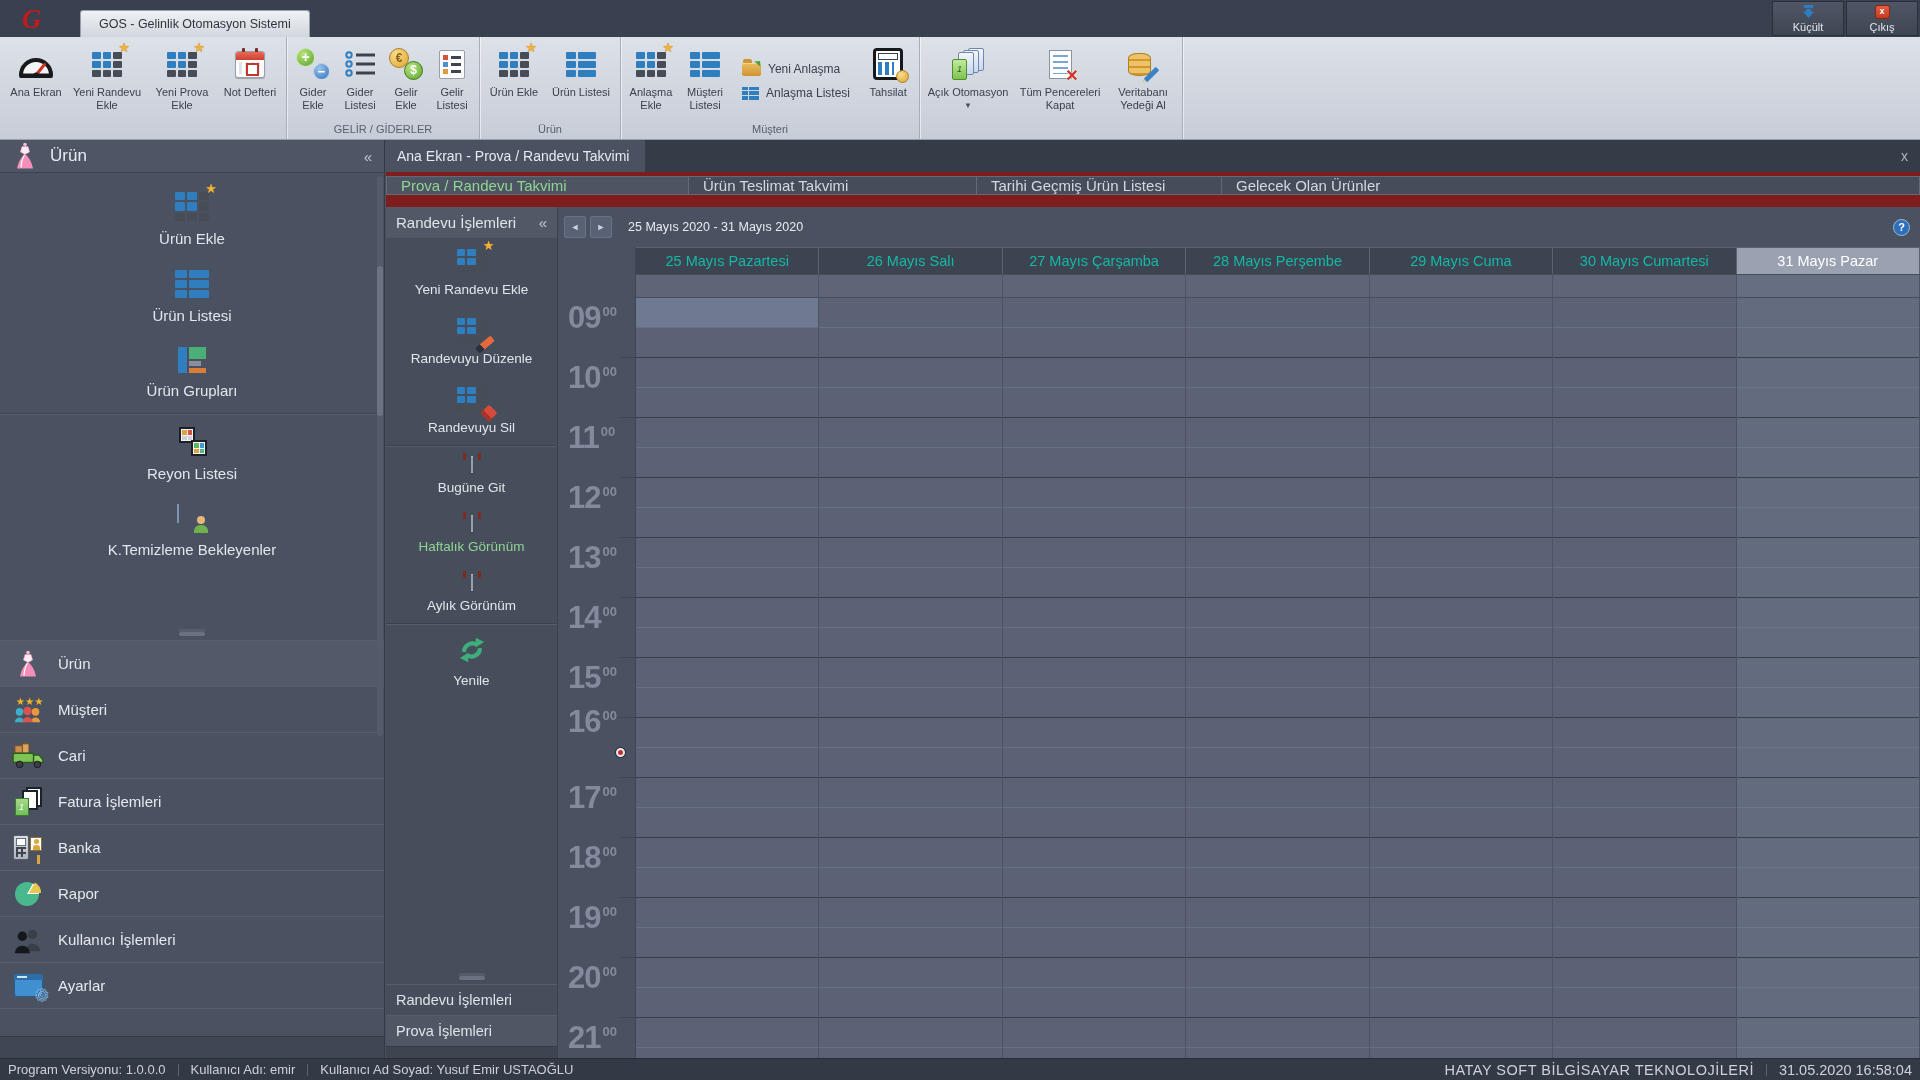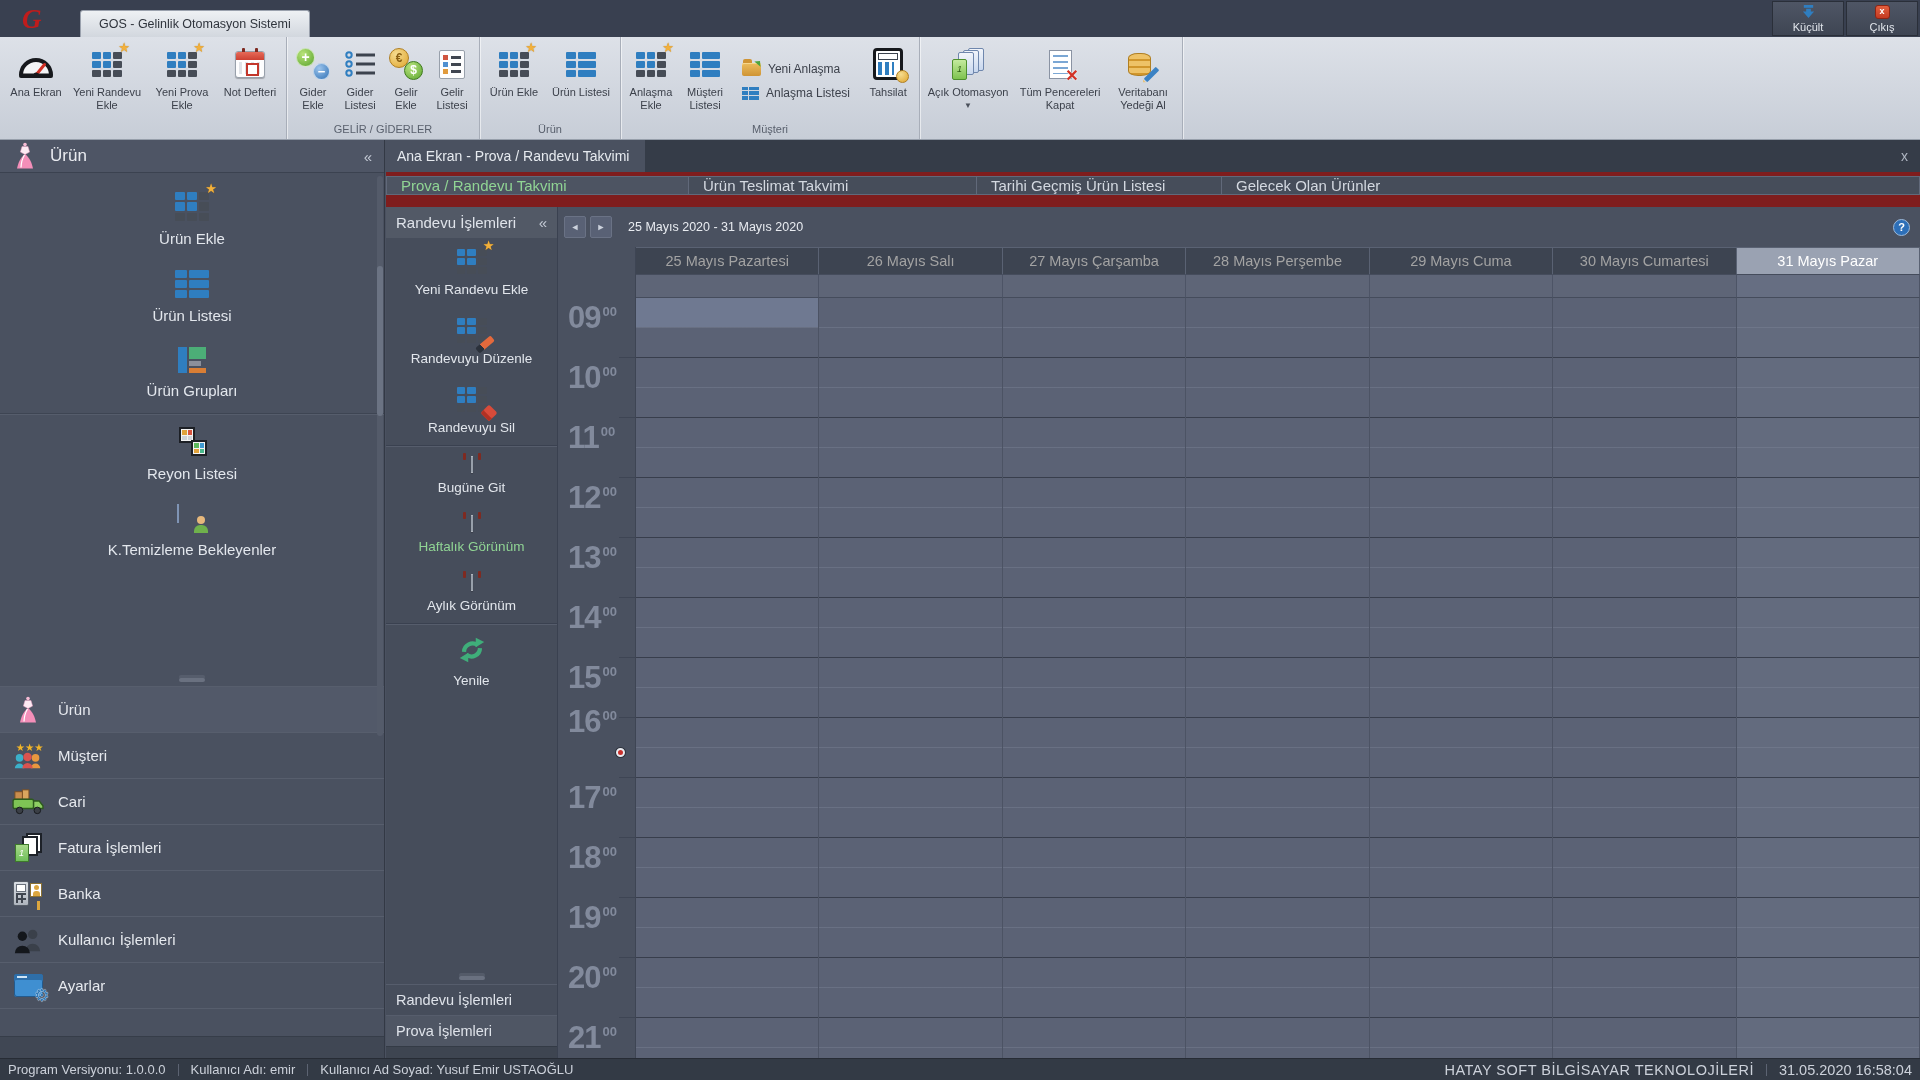--- a/index.html
+++ b/index.html
@@ -158,21 +158,21 @@
   .tp-tail { height:12px; background:#3e4551; border-top:1px solid #343b46; }
 
   
   .calendar { flex:1; display:flex; flex-direction:column; min-width:0; background:#4a5160; }
   .cal-topbar { height:40px; display:flex; align-items:center; padding:0 10px 0 6px; gap:4px; flex:0 0 40px; }
   .nav-btn { width:22px; height:22px; background:#59617300; border:1px solid #6a7285; background:#596175; color:#ccd2dd; font-size:9px; display:flex; align-items:center; justify-content:center; border-radius:2px; cursor:pointer; }
   .range-label { margin-left:12px; color:#e9ecf1; font-size:12.5px; }
   .help-ic { margin-left:auto; width:17px; height:17px; border-radius:50%; background:#2d6fb8; border:1px solid #9db9d8; color:#fff; font-size:11px; font-weight:bold; display:flex; align-items:center; justify-content:center; }
   .cal-days { height:27px; display:flex; flex:0 0 27px; }
   .cal-corner { width:78px; flex:0 0 78px; background:#4a5160; border-right:1px solid #3e4554; }
-  .dcell { flex:1 1 0; background:#3d4451; border-right:1px solid #5a6273; border-top:1px solid #5a6273; color:#a3a3a3; font-size:14.5px; display:flex; align-items:center; justify-content:center; }
+  .dcell { flex:1 1 0; background:#3d4451; border-right:1px solid #5a6273; border-top:1px solid #5a6273; color:#14b8a6; font-size:14.5px; display:flex; align-items:center; justify-content:center; }
   .dcell.today { background:#9aa2b2; color:#fff; }
   .cal-allday { height:24px; display:flex; flex:0 0 24px; }
   .acell { flex:1 1 0; background:#5e6577; border-right:1px solid #4d5466; border-top:1px solid #454c5c; border-bottom:1px solid #454c5c; }
   .acell.today { background:#666e82; }
   .cal-grid { flex:1; display:flex; position:relative; overflow:hidden; }
   .ruler { width:78px; flex:0 0 78px; background:#4a5160; border-right:1px solid #3e4554; position:relative; }
   .ruler::before { content:""; position:absolute; right:0; top:0; bottom:0; width:16px; background-image:repeating-linear-gradient(to bottom,transparent 0 59px,#3e4554 59px 60px); }
   .hour { position:absolute; left:10px; color:#828a9c; font-size:31px; letter-spacing:-1px;font-weight:bold; }
   .hour .mm { font-size:13px; letter-spacing:0; position:relative; top:-12px; margin-left:2px; }
   .now-dot { position:absolute; right:10px; top:450px; width:9px; height:9px; border-radius:50%; background:#c9302c; border:2px solid #e9ebf0; box-shadow:0 0 0 1px #2e333d; }
@@ -607,20 +607,30 @@
     </div>
     <div class="nav-row">
       <span class="nav-ic">
         <span class="ico-banka">
             <span class="dev"></span>
             <span class="fig"></span>
             <span class="arr"></span>
           </span>
       </span>
       <span>Banka</span>
+    </div>
+    <div class="nav-row">
+      <span class="nav-ic">
+        <svg width="30" height="30" viewBox="0 0 30 30">
+            <circle cx="14" cy="15" r="12" fill="#49b98d"></circle>
+            <path d="M14 15 L26 15 A12 12 0 0 0 20 4.6 z" fill="#fff"></path>
+            <path d="M16 14 L28 14 A12 12 0 0 0 22 3.6 z" fill="#e7c84f"></path>
+          </svg>
+      </span>
+      <span>Rapor</span>
     </div>
     <div class="nav-row">
       <span class="nav-ic">
         <svg width="30" height="28" viewBox="0 0 32 28">
             <g fill="#3a404a">
               <circle cx="21" cy="8" r="5"></circle>
               <path d="M13 26 a8 8 0 0 1 16 0 z"></path>
             </g>
             <g fill="#14171c">
               <circle cx="10" cy="10" r="5"></circle>

